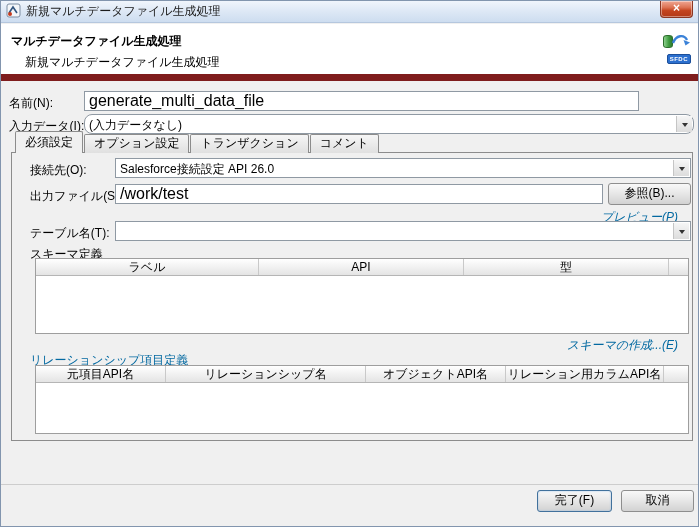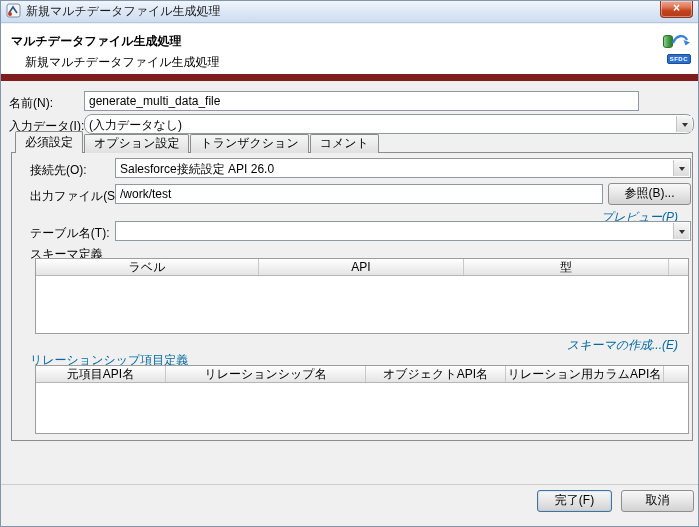--- a/index.html
+++ b/index.html
@@ -45,21 +45,21 @@
     background:#2b6fce; color:#fff; font-size:6px; font-weight:bold;
     padding:1px 2px; border-radius:2px; letter-spacing:.5px;
     border:1px solid #1c4f9a;
   }
   
   .field-label { position:absolute; white-space:nowrap; }
   .lbl-name { left:8px; top:94px; }
   .lbl-input-data { left:8px; top:117px; }
   .text-input {
     position:absolute; height:20px; border:1px solid #8f99a3; background:#fff;
-    font-family:inherit; font-size:12px; padding:1px 4px; margin:0; outline:none;
+    font-family:inherit; font-size:16px; padding:1px 4px; margin:0; outline:none;
   }
   .inp-name { left:83px; top:90px; width:555px; }
   .combo {
     position:absolute; height:20px; background:#fff; border:1px solid #8f99a3;
   }
   .combo-text { padding:2px 4px 0 4px; white-space:nowrap; overflow:hidden; }
   .combo-arrow {
     position:absolute; right:1px; top:1px; bottom:1px; width:16px;
     background:linear-gradient(to bottom,#f6f6f6,#dcdcdc);
     border-left:1px solid #c5c5c5;

